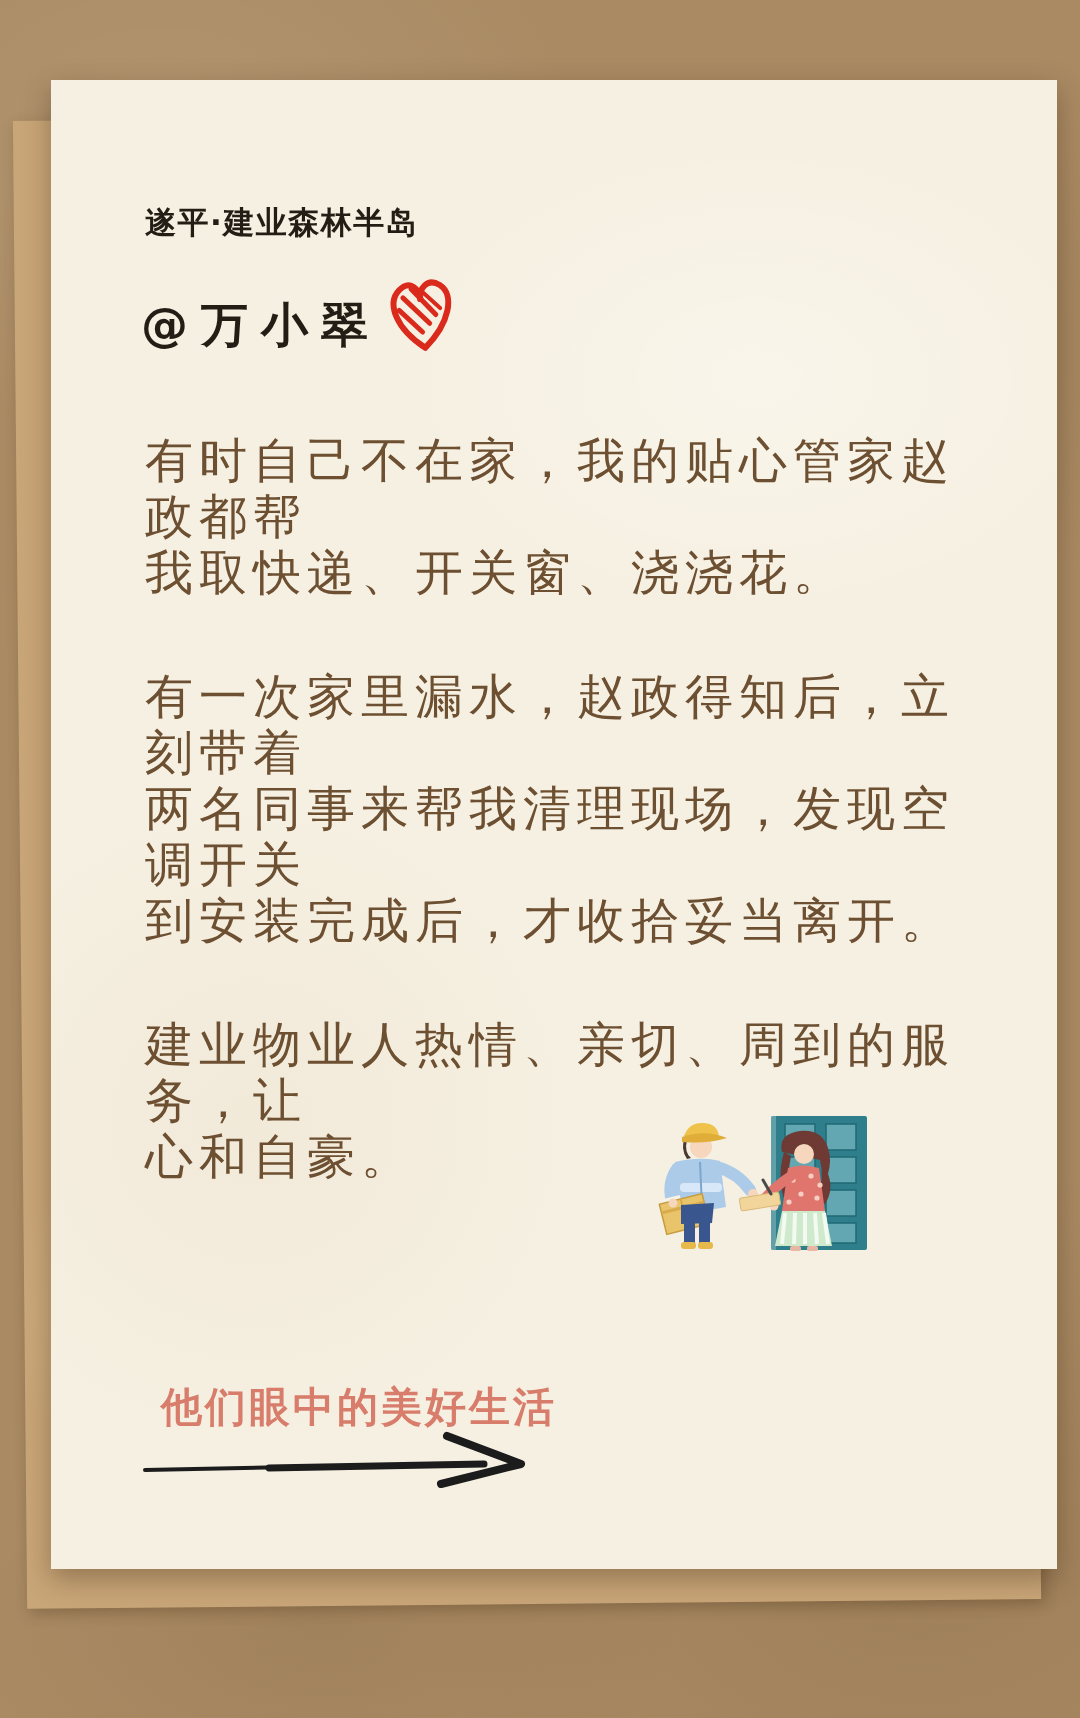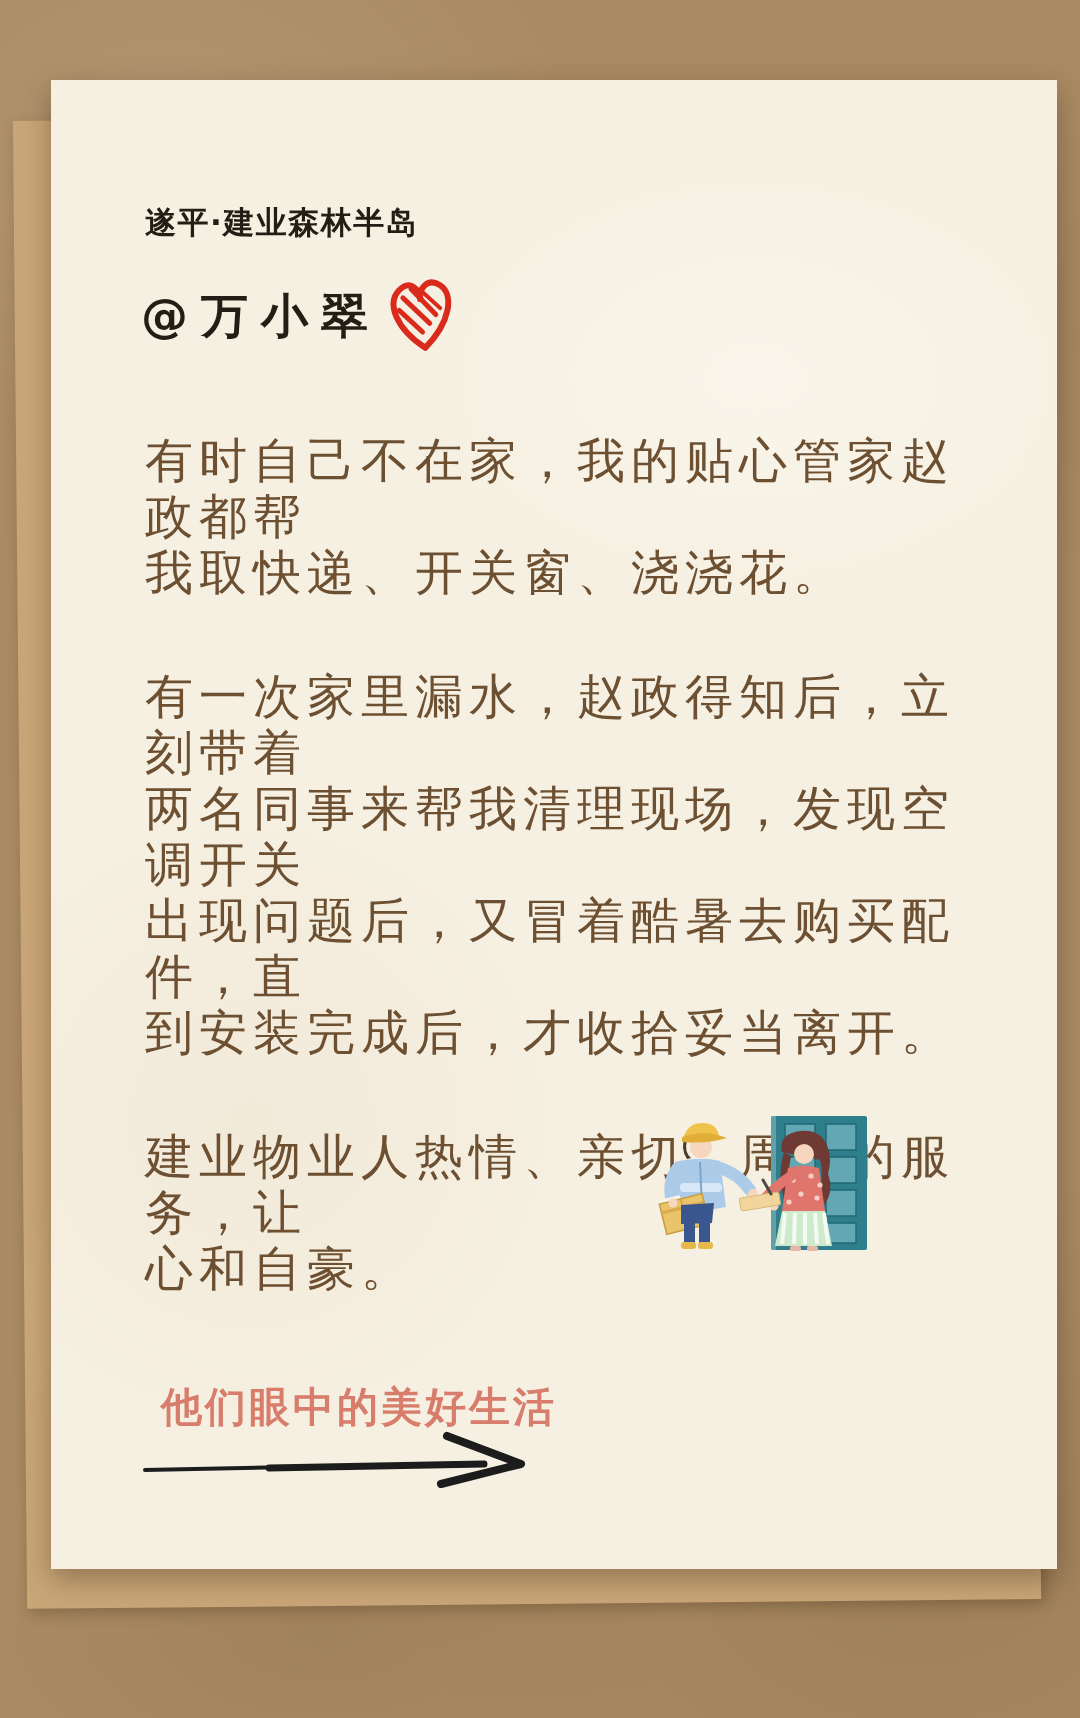--- a/index.html
+++ b/index.html
@@ -28,21 +28,21 @@
     background-image:
       radial-gradient(ellipse 600px 400px at 70% 20%, rgba(255,255,250,0.35), transparent 60%),
       radial-gradient(ellipse 500px 500px at 20% 70%, rgba(220,205,175,0.18), transparent 65%);
     box-shadow:0 10px 26px rgba(60,40,18,0.38);
     margin-top:30px;
   }
   .location{
     position:absolute;left:94px;top:122px;
     font-size:31px;font-weight:800;letter-spacing:1.5px;color:#241d15;
   }
-  .handle-row{position:absolute;left:90px;top:192px;display:flex;align-items:center;}
+  .handle-row{position:absolute;left:90px;top:192px;display:flex;align-items:flex-end;}
   .handle{font-size:47px;font-weight:700;letter-spacing:13px;color:#241d15;line-height:1.5;}
   .heart-svg{width:78px;height:86px;margin-left:2px;margin-top:2px;transform:rotate(-6deg);}
   .body-text{
     position:absolute;left:94px;top:352px;width:840px;
     font-size:48px;line-height:56px;letter-spacing:6px;color:#6d4f31;font-weight:500;
   }
   .para{margin:0 0 68px 0;}
   .line{display:block;}
   .illus{position:absolute;left:563px;top:1030px;width:262px;height:146px;}
   .caption{
@@ -73,21 +73,20 @@
     </div>
 
     <div class="body-text">
       <p class="para">
         <span class="line">有时自己不在家，我的贴心管家赵政都帮</span>
         <span class="line">我取快递、开关窗、浇浇花。</span>
       </p>
       <p class="para">
         <span class="line">有一次家里漏水，赵政得知后，立刻带着</span>
         <span class="line">两名同事来帮我清理现场，发现空调开关</span>
-        <span class="line">出现问题后，又冒着酷暑去购买配件，直</span>
         <span class="line">到安装完成后，才收拾妥当离开。</span>
       </p>
       <p class="para">
         <span class="line">建业物业人热情、亲切、周到的服务，让</span>
         <span class="line">心和自豪。</span>
       </p>
     </div>
 
     <svg class="illus" viewBox="0 0 262 146" fill="none">
 

